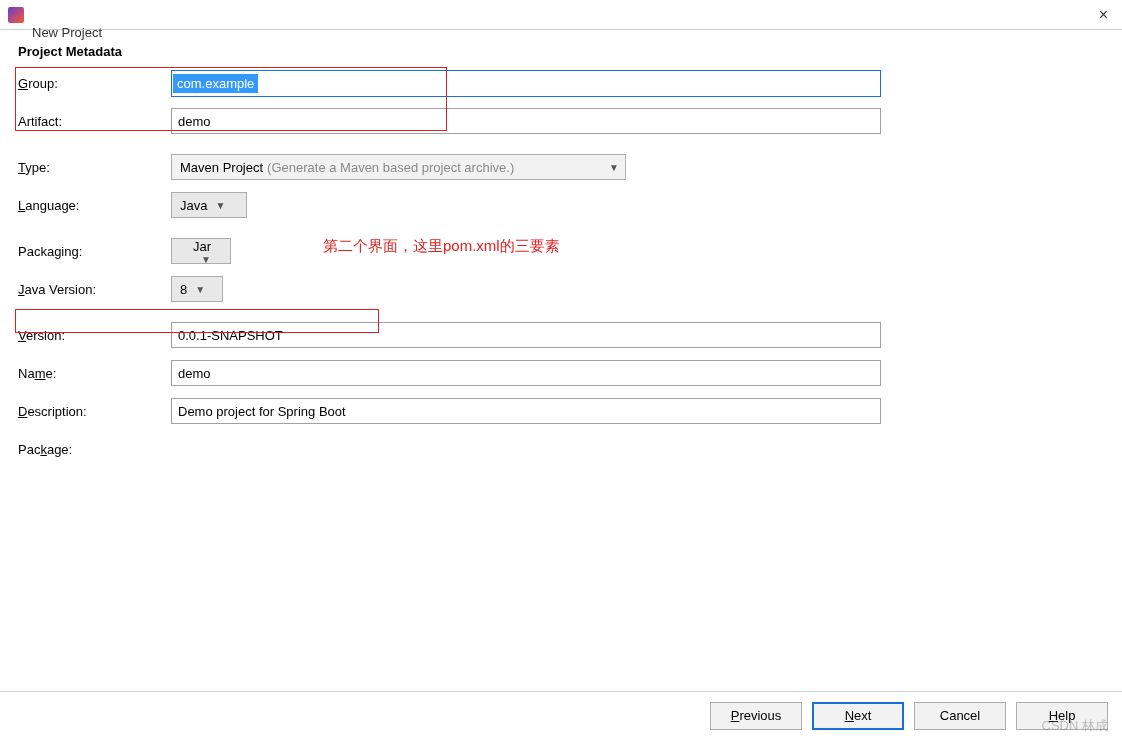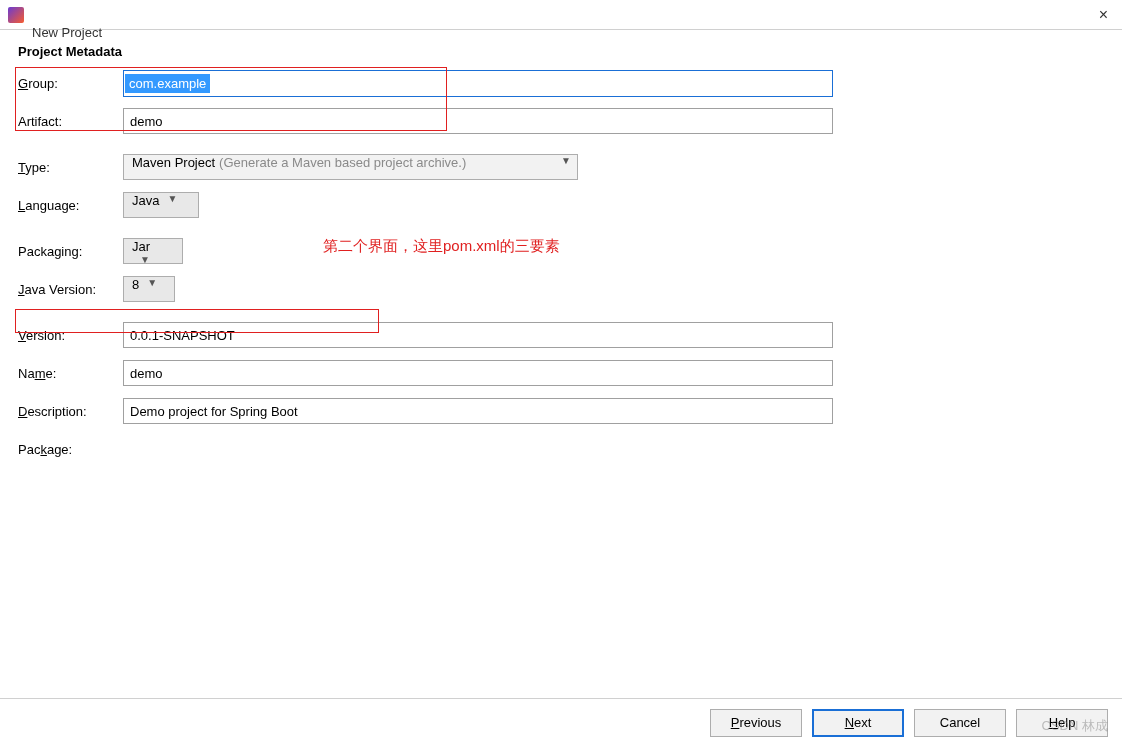--- a/index.html
+++ b/index.html
@@ -31,20 +31,21 @@
   .titlebar-title { color: #333; flex: 1; margin-top: 36px; }
   .close-x { font-size: 16px; color: #333; padding: 0 6px; cursor: pointer; }
   .content { padding: 14px 18px 0 18px; }
   .section-header { font-weight: bold; font-size: 13px; margin-bottom: 10px; }
   .form { position: relative; }
   .row {
     display: flex;
     align-items: center;
     margin-bottom: 10px;
     min-height: 28px;
+    gap: 48px;
   }
   .label {
     width: 105px;
     color: #000;
   }
   .underline { text-decoration: underline; }
   .txt {
     height: 26px;
     border: 1px solid #a0a0a0;
     padding: 2px 6px;
@@ -69,21 +70,21 @@
     padding: 2px 4px;
     margin: 1px;
     display: inline-block;
     font-size: 13px;
   }
   .combo {
     height: 26px;
     border: 1px solid #adadad;
     background: #e8e8e8;
     display: inline-flex;
-    align-items: flex-start;
+    align-items: center;
     padding: 0 6px 0 8px;
     cursor: pointer;
     font-size: 13px;
   }
   .combo .chev { margin-left: 8px; font-size: 10px; color: #555; }
   .combo.type { width: 455px; justify-content: flex-start; background: #f2f2f2; }
   .combo.type .hint { color: #8a8a8a; margin-left: 4px; }
   .combo.lang { width: 76px; }
   .combo.jar  { width: 60px; flex-direction: column; }
   .combo.jv   { width: 52px; }
@@ -96,21 +97,21 @@
   .red-box.ver { left: -3px; top: 240px; width: 364px; height: 24px; }
   .annotation {
     position: absolute;
     left: 305px; top: 168px;
     color: #e02020;
     font-size: 15px;
     font-family: "Microsoft YaHei", sans-serif;
   }
   .footer {
     position: absolute;
-    left: 0; right: 0; bottom: 1px;
+    left: 0; right: 0; bottom: 8px;
     height: 48px;
     border-top: 1px solid #d0d0d0;
     display: flex;
     align-items: center;
     justify-content: flex-end;
     padding-right: 14px;
     gap: 10px;
     background: #fff;
   }
   .btn {

